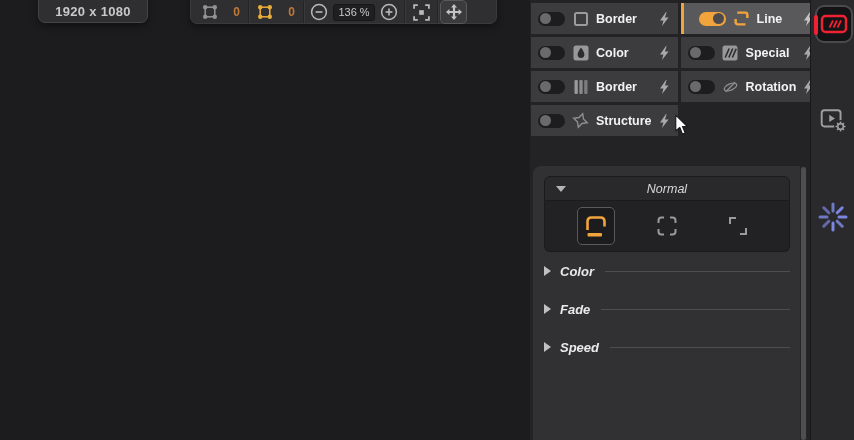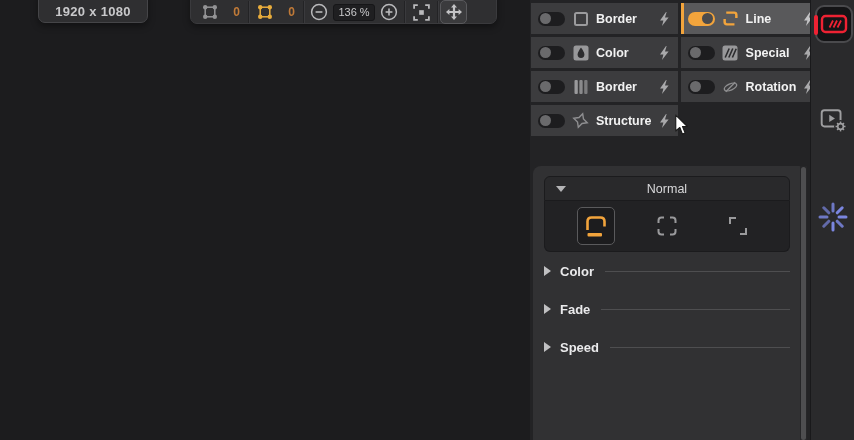--- a/index.html
+++ b/index.html
@@ -56,36 +56,36 @@
   .fx-grid {
     margin:3px 1px 0 1px;
     display:grid; grid-template-columns:1fr 1fr;
     grid-auto-rows:31px; gap:3px;
   }
   .fx-cell {
     background:#3c3c3e; display:flex; align-items:center;
     padding:0 9px 0 7px; gap:7px;
   }
   .fx-cell.empty { background:transparent; }
-  .fx-cell.selected { background:#59595b; border-left:3px solid #f2a43c; padding-left:4px; }
+  .fx-cell.selected { background:#59595b; border-left:3px solid #f2a43c; padding-left:15px; }
   .fx-label { font-size:12.5px; font-weight:bold; color:#f2f2f2; white-space:nowrap; }
   .fx-bolt { margin-left:auto; color:#a9a9ab; }
   .fx-cell.selected .fx-bolt { color:#c4c4c6; }
   .fx-ic { width:17px; display:flex; justify-content:center; }
 
   .toggle { position:relative; width:27px; height:14px; border-radius:7px;
     background:#1d1d1f; flex:0 0 auto; }
   .toggle .knob { position:absolute; top:1.5px; left:2px; width:11px; height:11px;
     border-radius:50%; background:#6a6a6c; }
   .fx-cell.on .toggle { background:#f2a43c; }
   .fx-cell.on .toggle .knob { left:auto; right:2px; background:#4b4b4d; }
 
   .card {
     position:absolute; left:3px; width:274px; top:166px; height:274px;
-    background:#313133; border-radius:8px 8px 0 0;
+    background:#313133; border-radius:8px 8px 0 0;font-style:italic;
   }
   .vscroll {
     position:absolute; left:270px; width:7px; top:166px; height:274px;
     background:#262628;
   }
   .vscroll .thumb { position:absolute; left:1px; right:1px; top:1px; bottom:0;
     background:#4e4e50; border-radius:3px; }
 
   .dropdown { position:absolute; left:11px; top:10px; width:246px; }
   .dd-header {

